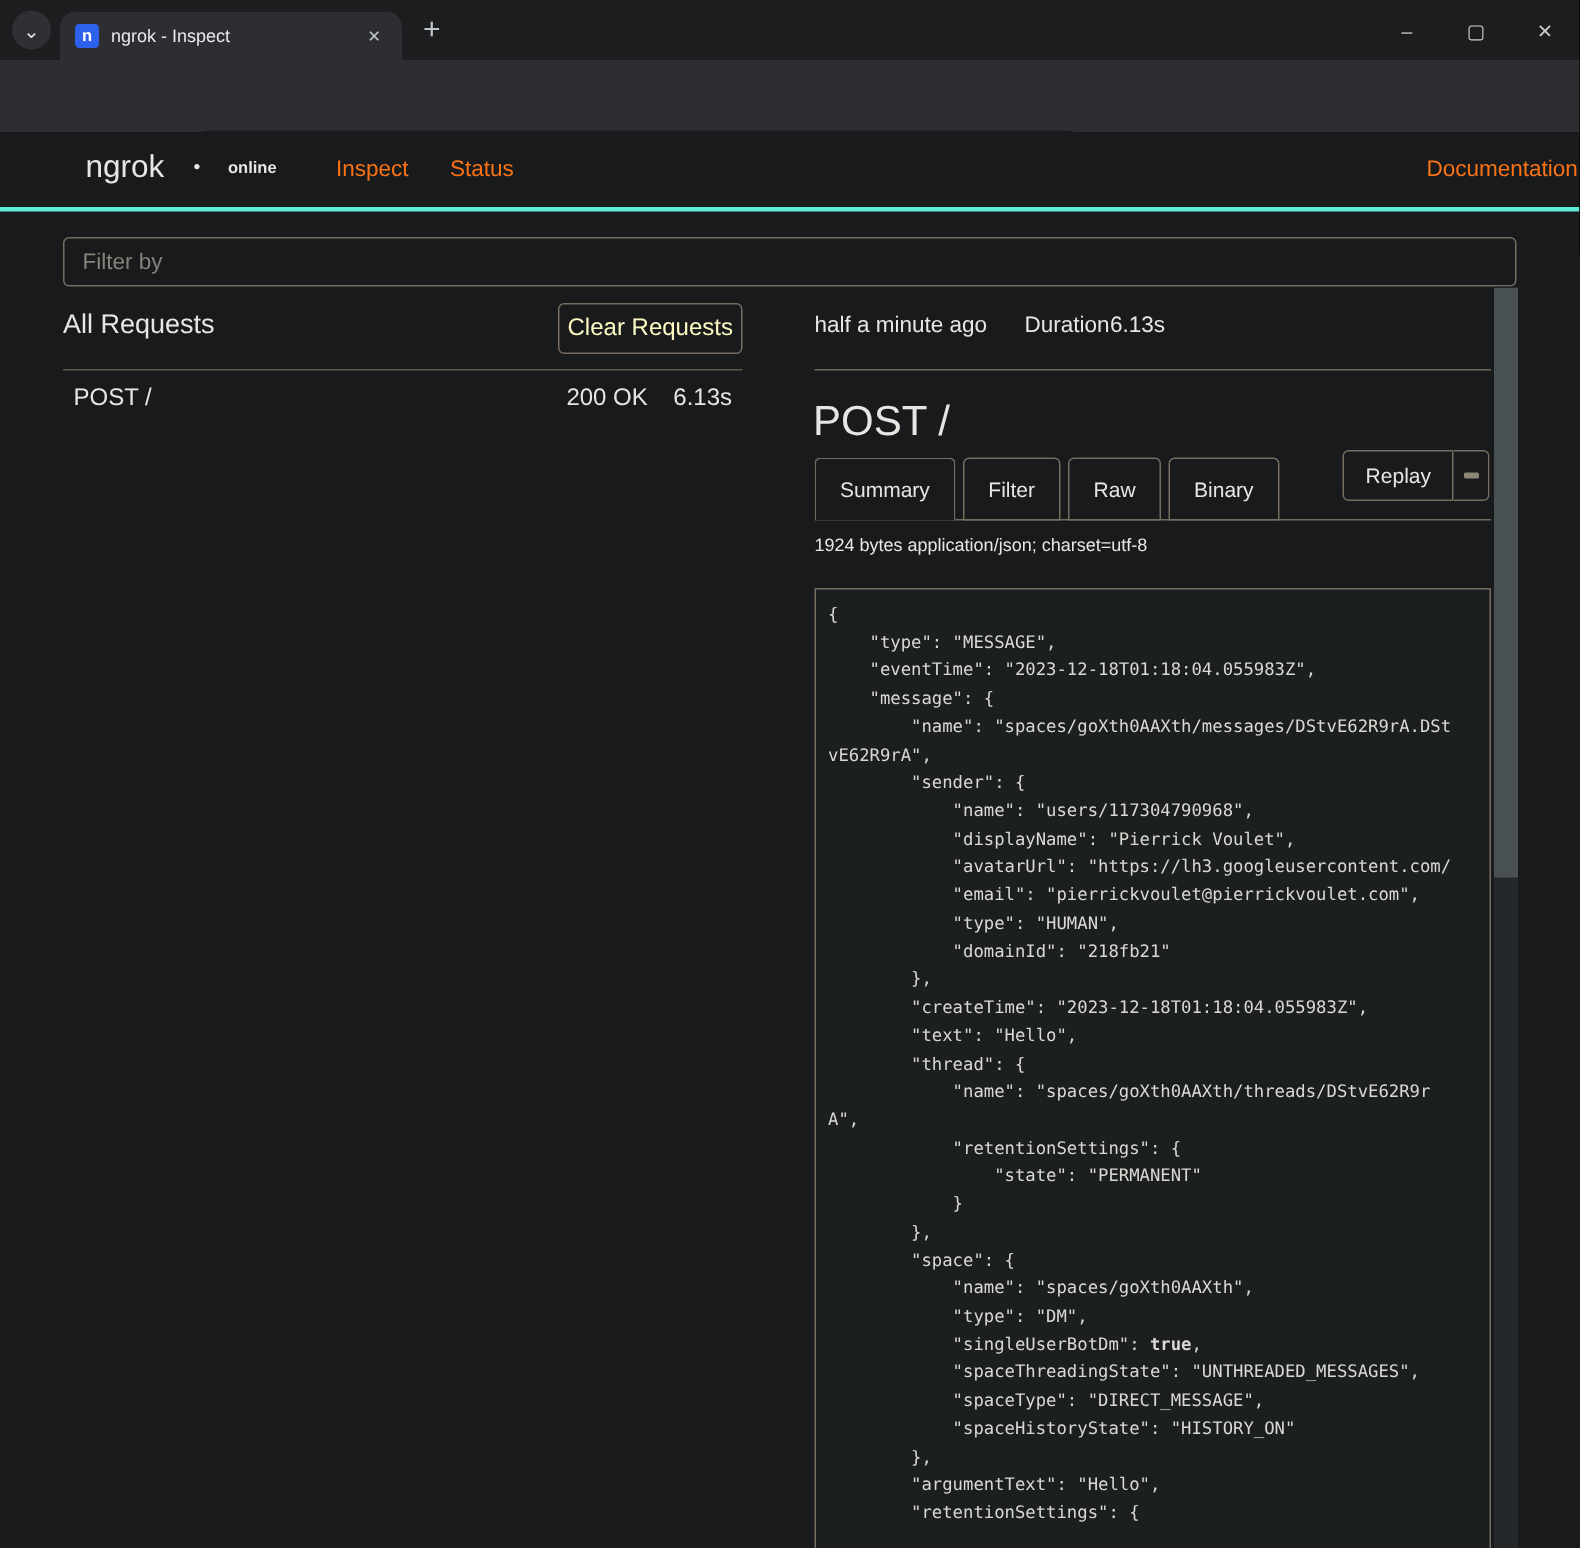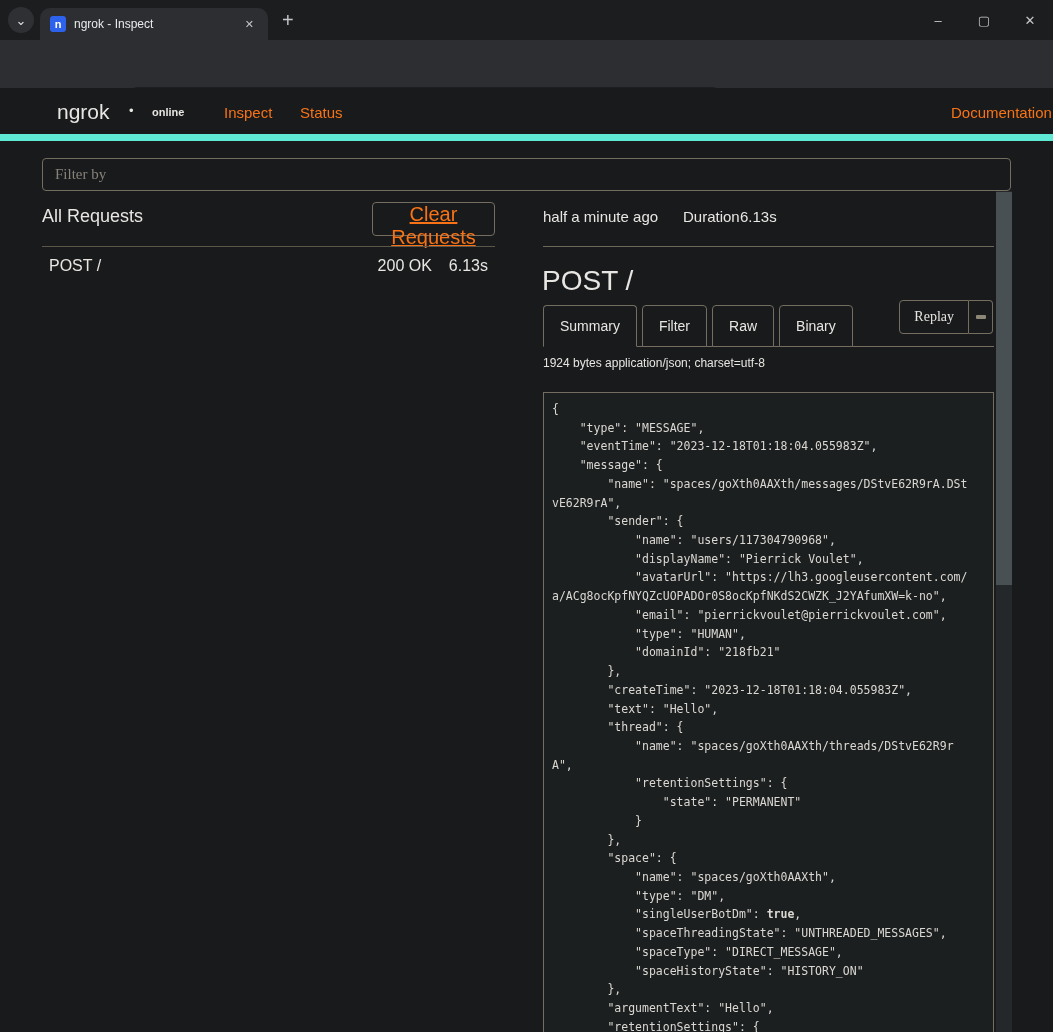--- a/index.html
+++ b/index.html
@@ -51,54 +51,54 @@
   .sep { position:absolute; left:928px; top:54px; width:2px; height:20px; background:#5a5d61; }
   .side-panel { width:19px; height:15px; border:2px solid #e8eaed; border-radius:3px; position:relative; }
   .side-panel::after { content:""; position:absolute; left:0; top:0; width:7px; height:11px; background:#e8eaed; }
   .avatar { position:absolute; left:981px; top:50px; width:27px; height:27px; border-radius:50%;
             background:radial-gradient(circle at 50% 42%, #d8b993 0 36%, #7d8a77 37% 70%, #5d6a58 100%);
             border:1px solid #55585c; }
   .kebab { color:#dfe1e4; font-size:15px; letter-spacing:0; }
 
   
   .page { position:absolute; left:0; top:88px; width:1053px; height:944px; background:#181a1b; overflow:hidden; }
-  .navbar { position:absolute; left:0; top:0; width:1053px; height:53px; border-bottom:7px solid #5eead4; }
+  .navbar { position:absolute; left:0; top:0; width:1053px; height:53px; border-bottom:3px solid #5eead4; }
   .brand { position:absolute; left:57px; top:12px; font-size:21px; color:#e8e6e3; }
   .status-dot { position:absolute; left:129px; top:15px; font-size:13px; color:#e8e6e3; }
   .status-online { position:absolute; left:152px; top:18px; font-size:11px; font-weight:bold; color:#e8e6e3; }
   .nav-link { position:absolute; top:16px; font-size:15px; color:#f97316; }
   .filter { position:absolute; left:42px; top:70px; width:969px; height:33px; background:transparent;
             border:1px solid #746d60; border-radius:4px; color:#e8e6e3; font-size:15px; padding:0 12px;
-            font-family:Liberation Serif, serif; }
+            font-family:Liberation Sans, sans-serif; }
   .filter::placeholder { color:#87827a; }
 
   .all-requests { position:absolute; left:42px; top:118px; font-size:18px; color:#e8e6e3; }
   .clear-btn { position:absolute; left:372px; top:114px; width:123px; height:34px; background:transparent;
-               border:1px solid #746d60; border-radius:4px; color:#f97316; font-size:20px;
-               font-family:"Liberation Sans", sans-serif;text-decoration:underline; }
+               border:1px solid #746d60; border-radius:4px; color:#fef9c3; font-size:16px;
+               font-family:"Liberation Sans", sans-serif; }
   .divider-left { position:absolute; left:42px; top:158px; width:453px; height:1px; background:#5c5649; }
   .req-list { position:absolute; left:42px; top:159px; width:453px; }
   .req-row { display:flex; align-items:center; height:38px; padding:0 7px; color:#e8e6e3; font-size:16px; }
   .req-row .req-name { flex:1; }
   .req-row .req-status { margin-right:17px; }
 
   .detail-meta { position:absolute; left:543px; top:120px; width:451px; color:#e8e6e3; font-size:15px; }
   .detail-meta .dur-label { position:absolute; left:140px; }
   .detail-meta .dur-val { position:absolute; left:197px; }
   .divider-right { position:absolute; left:543px; top:158px; width:451px; height:1px; background:#6e6759; }
   .detail-title { position:absolute; left:542px; top:177px; font-size:28px; color:#e8e6e3; }
 
   .tabs-row { position:absolute; left:543px; top:217px; width:451px; height:42px; border-bottom:1px solid #746d60; }
   .tabs { position:absolute; left:0; bottom:-1px; display:flex; gap:5px; }
   .tab-item { height:42px; line-height:40px; padding:0 16px; font-size:14px; color:#e8e6e3;
               border:1px solid #746d60; border-radius:4px 4px 0 0; background:#181a1b; }
   .tab-item.active { border-bottom-color:#181a1b; }
   .replay { position:absolute; right:1px; top:-5px; height:34px; display:flex; }
   .replay-main { height:34px; padding:0 14px; font-size:14px; color:#e8e6e3; background:transparent;
-                 border:1px solid #746d60; border-radius:4px 0 0 4px; font-family:Liberation Serif, serif; }
+                 border:1px solid #746d60; border-radius:4px 0 0 4px; font-family:Liberation Sans, sans-serif; }
   .replay-opt { width:24px; height:34px; border:1px solid #746d60; border-left:none; border-radius:0 4px 4px 0;
                 display:flex; align-items:center; justify-content:center; background:transparent; }
   .replay-bar { width:10px; height:4px; background:#8d8676; border-radius:1px; }
 
   .bytes-line { position:absolute; left:543px; top:268px; font-size:12px; font-weight:normal; color:#e8e6e3; }
 
   .code-block { position:absolute; left:543px; top:304px; width:451px; height:700px; background:#1c1f20;
                 border:1px solid #746d60; padding:7px 8px; }
   .code-line { font-family:"DejaVu Sans Mono", monospace; font-size:11.5px; line-height:18.72px;
                color:#dbd8d3; white-space:pre; }
@@ -219,21 +219,20 @@
         <div class="code-line"><span>{</span><span></span><b></b><span></span></div>
         <div class="code-line"><span>    "type": "MESSAGE",</span><span></span><b></b><span></span></div>
         <div class="code-line"><span>    "eventTime": "2023-12-18T01:18:04.055983Z",</span><span></span><b></b><span></span></div>
         <div class="code-line"><span>    "message": {</span><span></span><b></b><span></span></div>
         <div class="code-line"><span>        "name": "spaces/goXth0AAXth/messages/DStvE62R9rA.DSt</span><span></span><b></b><span></span></div>
         <div class="code-line"><span>vE62R9rA",</span><span></span><b></b><span></span></div>
         <div class="code-line"><span>        "sender": {</span><span></span><b></b><span></span></div>
         <div class="code-line"><span>            "name": "users/117304790968",</span><span></span><b></b><span></span></div>
         <div class="code-line"><span>            "displayName": "Pierrick Voulet",</span><span></span><b></b><span></span></div>
         <div class="code-line"><span>            "avatarUrl": "https://lh3.googleusercontent.com/</span><span></span><b></b><span></span></div>
-        <div class="code-line"><span>a/ACg8ocKpfNYQZcUOPADOr0S8ocKpfNKdS2CWZK_J2YAfumXW=k-no",</span><span></span><b></b><span></span></div>
         <div class="code-line"><span>            "email": "pierrickvoulet@pierrickvoulet.com",</span><span></span><b></b><span></span></div>
         <div class="code-line"><span>            "type": "HUMAN",</span><span></span><b></b><span></span></div>
         <div class="code-line"><span>            "domainId": "218fb21"</span><span></span><b></b><span></span></div>
         <div class="code-line"><span>        },</span><span></span><b></b><span></span></div>
         <div class="code-line"><span>        "createTime": "2023-12-18T01:18:04.055983Z",</span><span></span><b></b><span></span></div>
         <div class="code-line"><span>        "text": "Hello",</span><span></span><b></b><span></span></div>
         <div class="code-line"><span>        "thread": {</span><span></span><b></b><span></span></div>
         <div class="code-line"><span>            "name": "spaces/goXth0AAXth/threads/DStvE62R9r</span><span></span><b></b><span></span></div>
         <div class="code-line"><span>A",</span><span></span><b></b><span></span></div>
         <div class="code-line"><span>            "retentionSettings": {</span><span></span><b></b><span></span></div>

